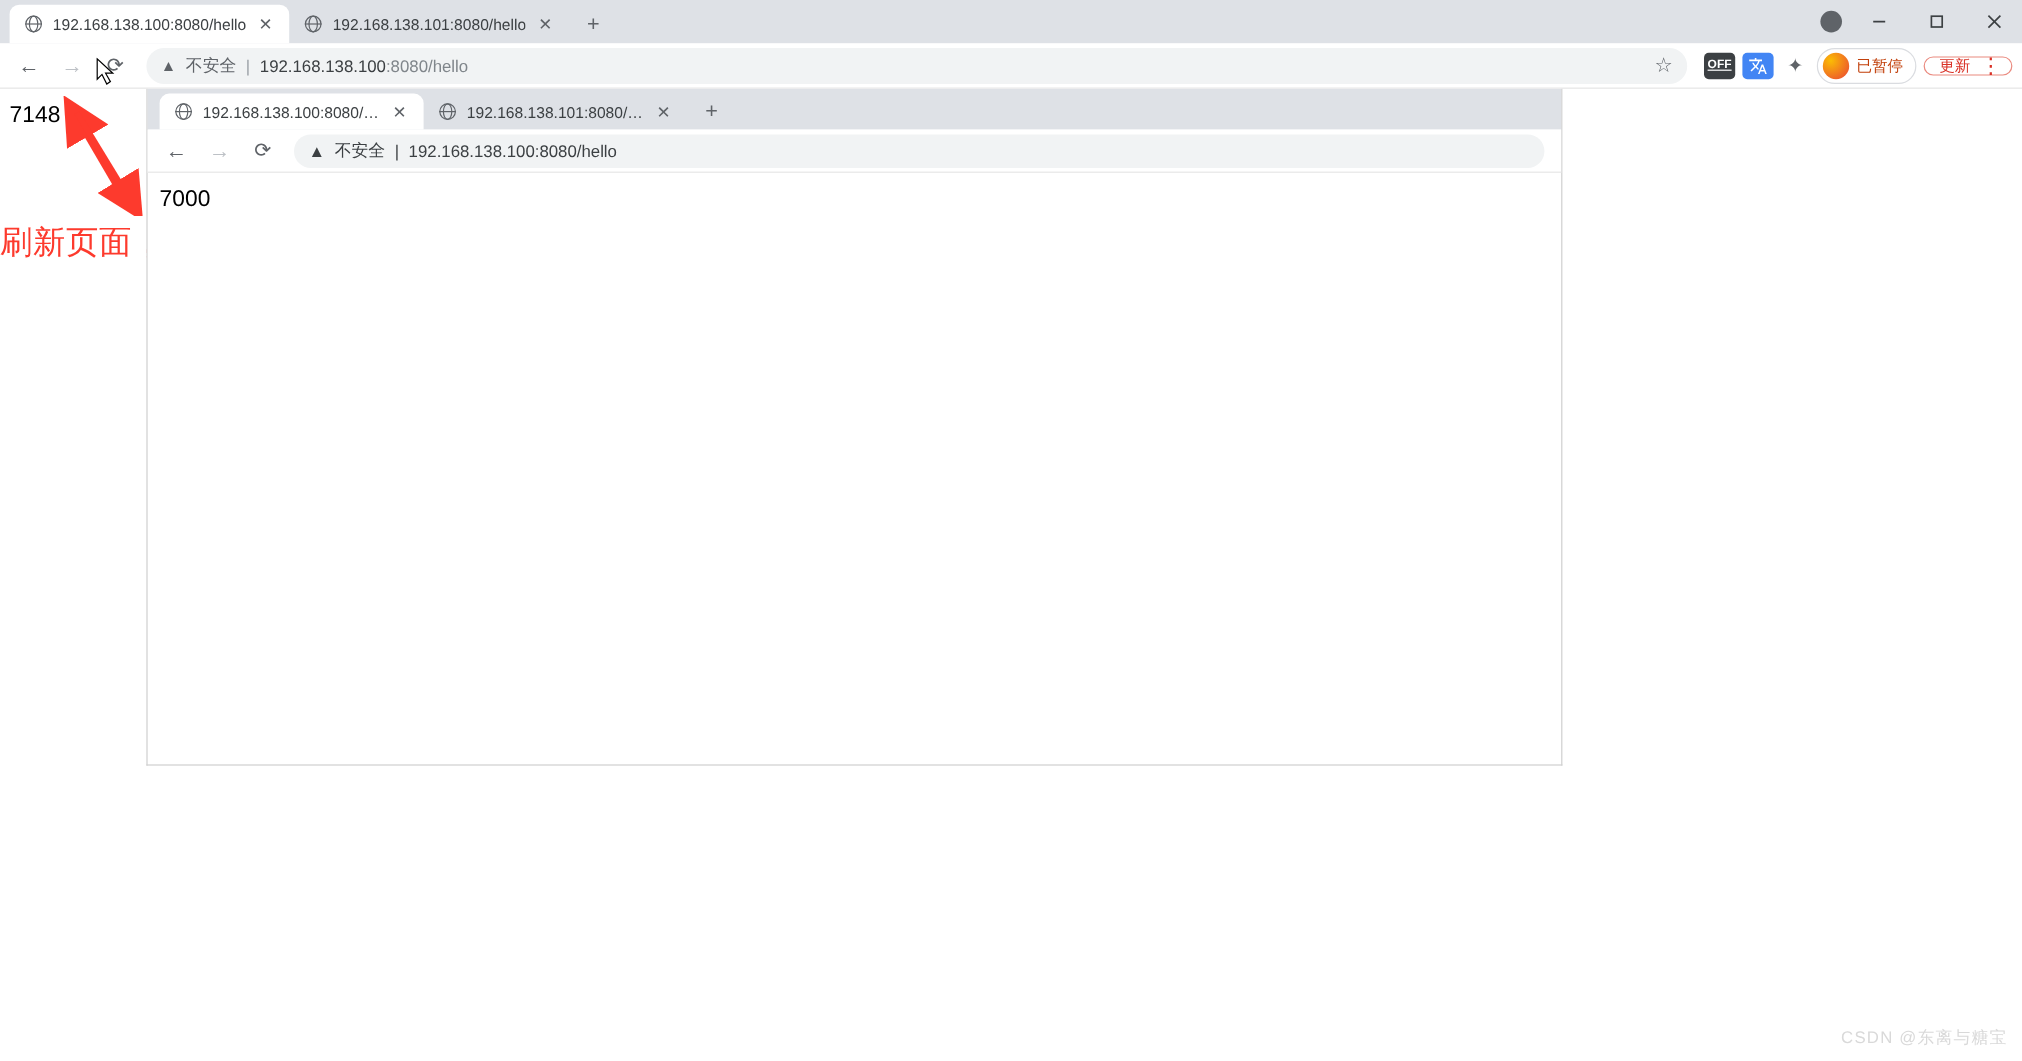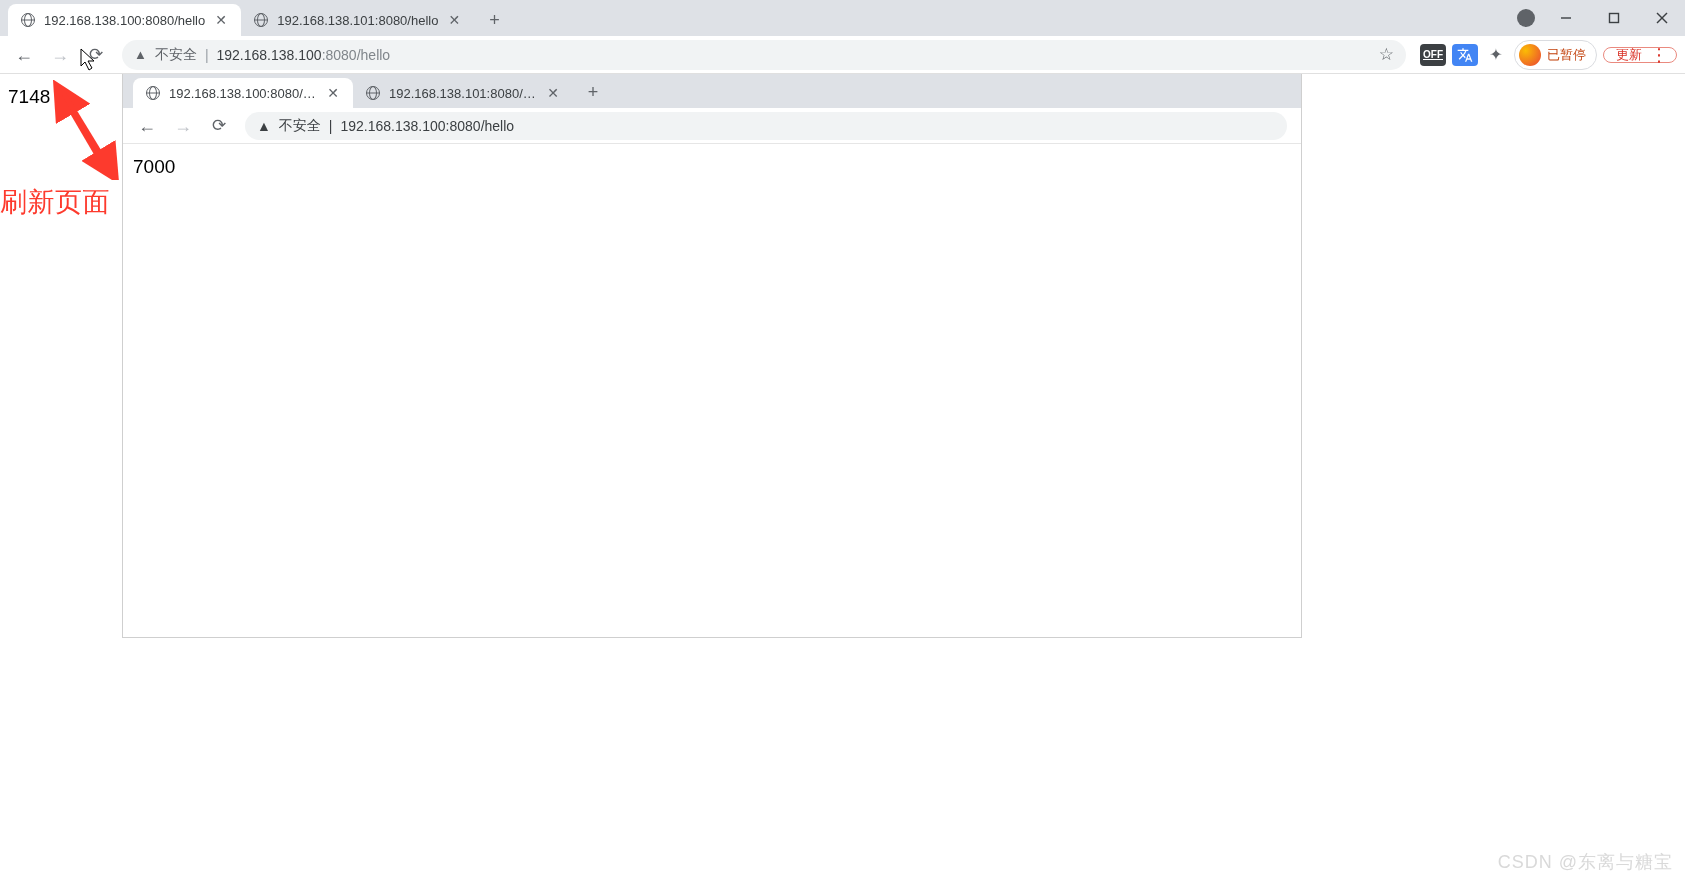--- a/index.html
+++ b/index.html
@@ -57,21 +57,21 @@
   .inner-tabbar{height:34px;background:#dee1e6;display:flex;align-items:flex-end;padding-left:10px;}
   .inner-tabbar .tab{min-width:210px;max-width:220px;height:30px;font-size:13px;}
   .inner-toolbar{height:36px;background:#fff;border-bottom:1px solid #e6e6e6;display:flex;align-items:center;padding:0 8px;gap:4px;}
   .inner-addr{flex:1;height:28px;background:#f1f3f4;border-radius:14px;display:flex;align-items:center;padding:0 12px;gap:8px;font-size:14px;color:#3c4043;margin:0 6px;}
   .inner-content{padding:12px 10px;font-size:19px;color:#000;}
 
   
   .cursor{position:absolute;left:80px;top:48px;pointer-events:none;}
 
   
-  .watermark{position:absolute;right:12px;bottom:10px;font-size:18px;color:#d9d9d9;letter-spacing:1px;margin-left:16px;}
+  .watermark{position:absolute;right:12px;bottom:10px;font-size:14px;color:#d9d9d9;letter-spacing:1px;margin-left:16px;}
 </style>
 </head>
 <body>
 
 <div class="outer-tabbar">
   <div class="tab active">
     <span class="favicon">
         <span class="globe"></span>
       </span>
     <span class="title">192.168.138.100:8080/hello</span>

